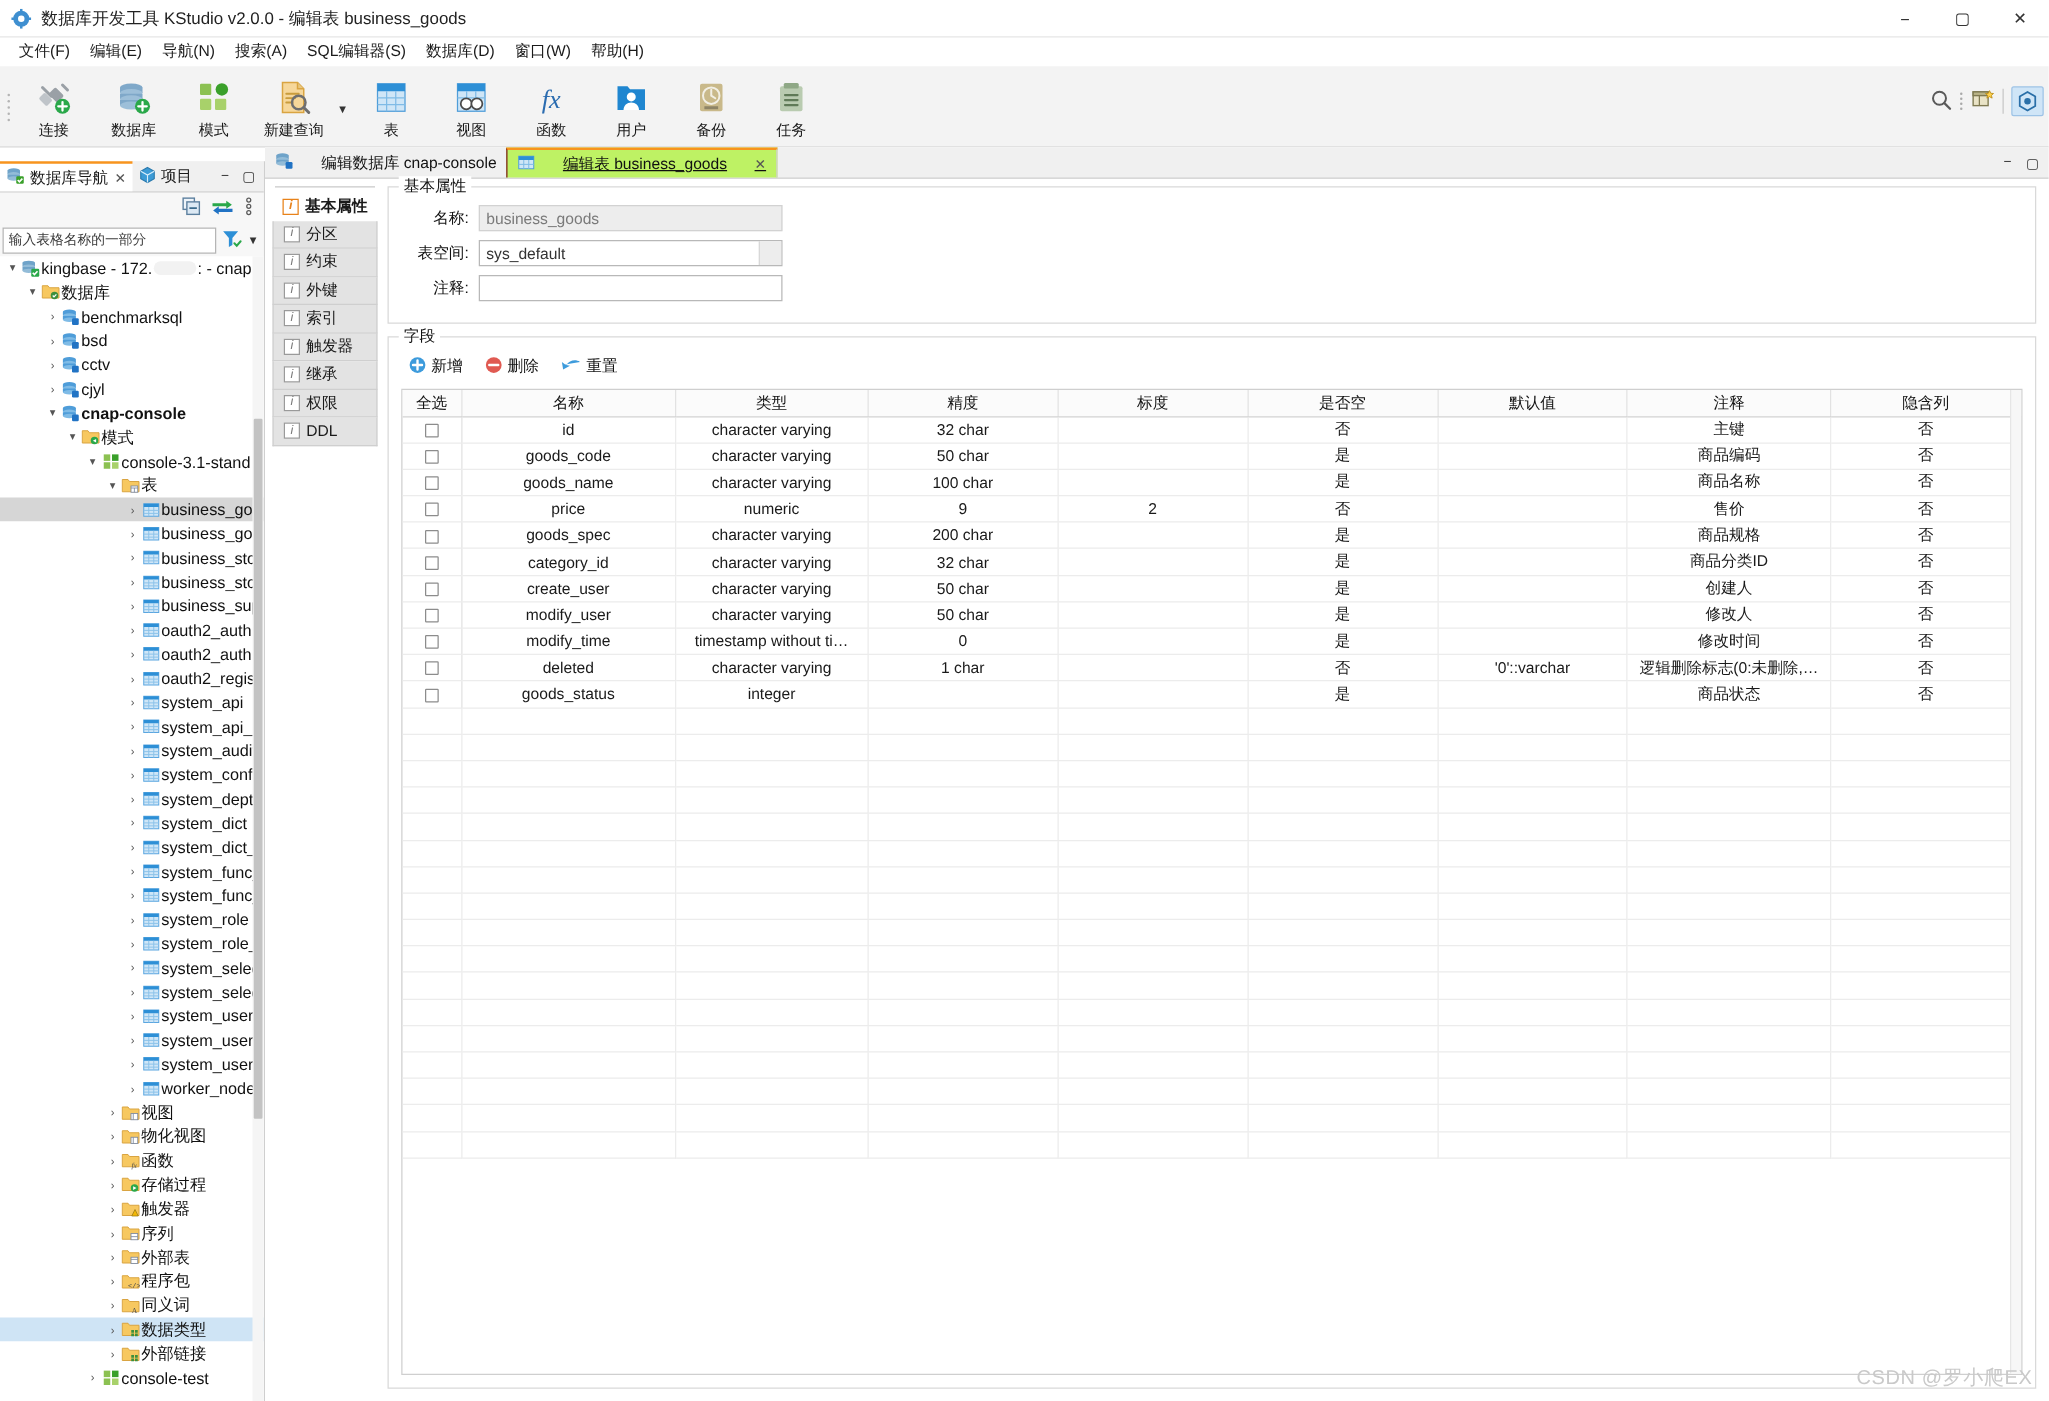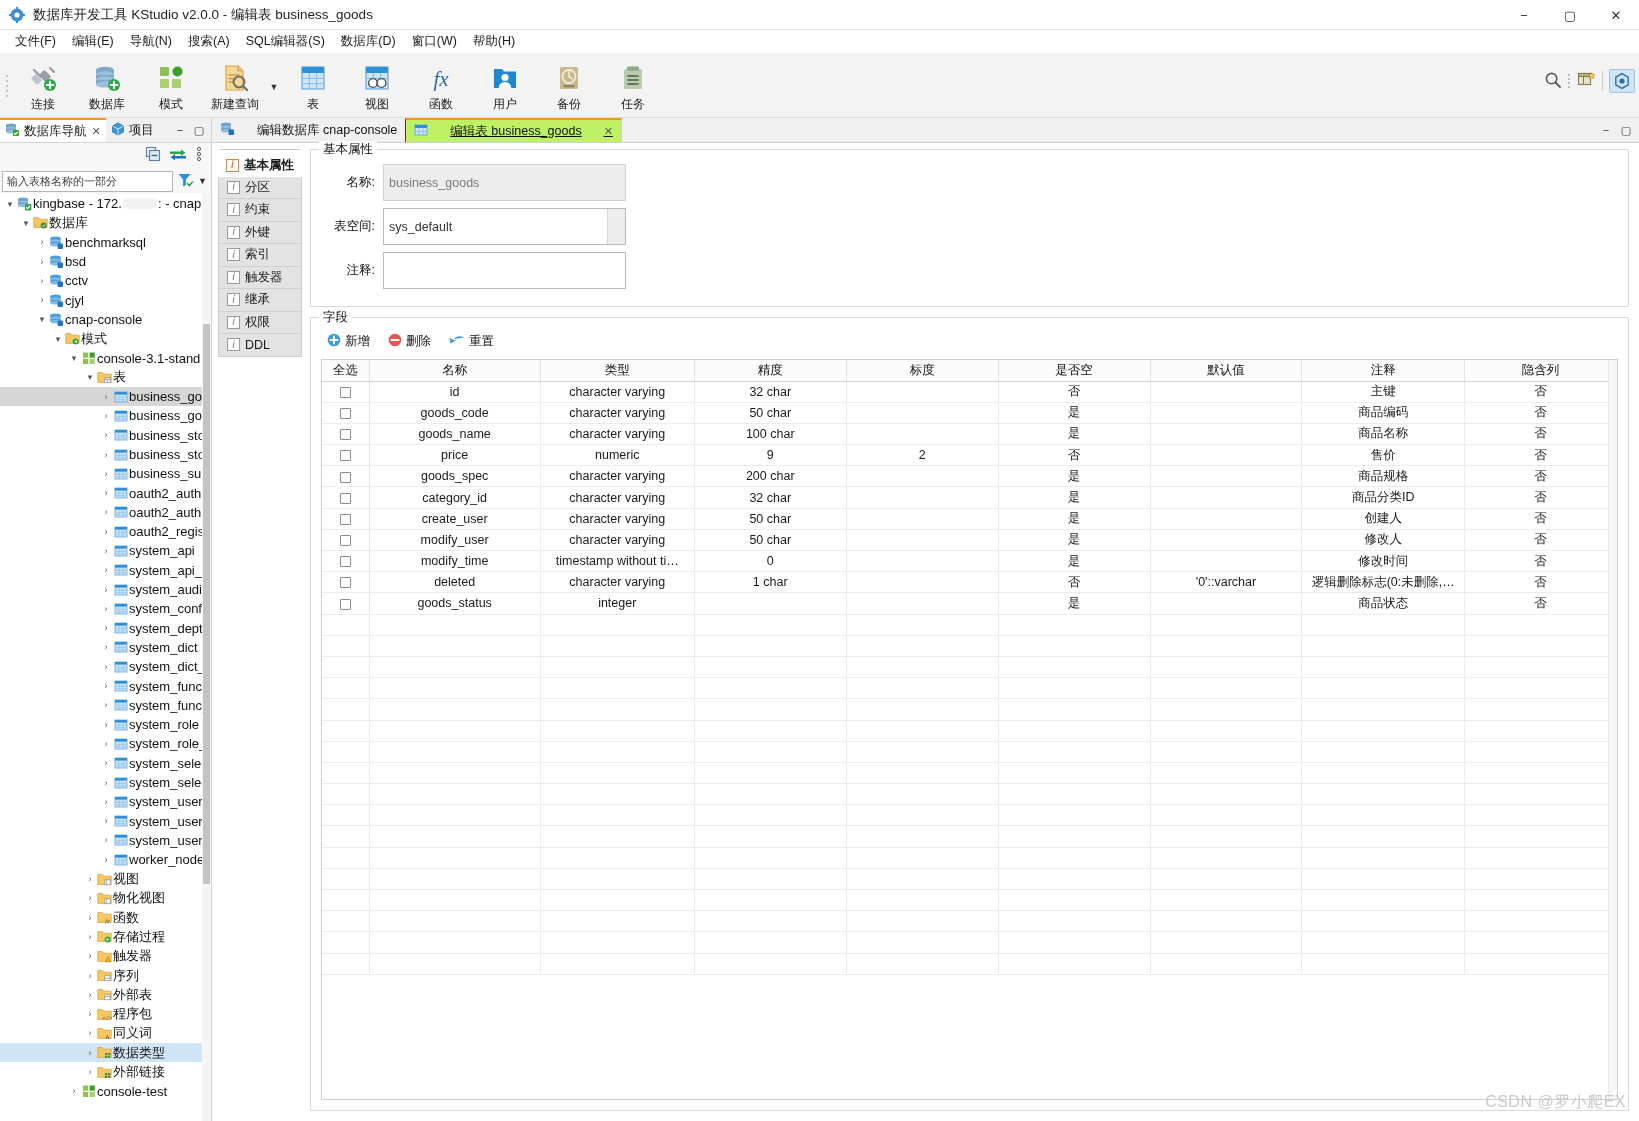--- a/index.html
+++ b/index.html
@@ -80,20 +80,21 @@
   }
 
   
   .main { display: flex; height: calc(1121px - 30px - 23px - 65px); }
 
   
   .leftpanel {
     width: 212px; display: flex; flex-direction: column;
     background: #f7f7f7;
     border-right: 1px solid #cfcfcf;
+    margin-top: 11px;
   }
   .view-tabs {
     height: 25px; display: flex; align-items: stretch;
     background: #f0f0f0; border-bottom: 1px solid #d4d4d4;
     position: relative;
   }
   .view-tab {
     display: flex; align-items: center; gap: 4px;
     padding: 0 5px; font-size: 12.5px; white-space: nowrap;
   }
@@ -125,21 +126,21 @@
     height: 19.3px; display: flex; align-items: center; white-space: nowrap;
     padding-right: 2px;
   }
   .tnode.sel-grey { background: #d6d6d6; }
   .tnode.sel-blue { background: #cfe4f5; }
   .twist {
     width: 12px; text-align: center; font-size: 9px; color: #555; flex: 0 0 12px;
   }
   .tico { width: 17px; display: flex; align-items: center; justify-content: center; flex: 0 0 17px; }
   .tlabel { font-size: 13px; color: #111; overflow: hidden; }
-  .tlabel.b { font-weight: normal; }
+  .tlabel.b { font-weight: bold; }
   .tree-scroll {
     position: absolute; right: 0px; top: 0; width: 9px; height: 100%;
     background: #f5f5f5;
   }
   .tree-thumb {
     position: absolute; right: 1px; width: 7px; background: #c3c3c3; border-radius: 1px;
   }
   .masked {
     display: inline-block; background: #f2f2f2; border-radius: 6px;
     height: 11px; width: 34px; vertical-align: middle; margin: 0 1px;
@@ -183,21 +184,21 @@
     border: 1px solid #d9d9d9; border-radius: 0;
     position: relative; padding: 14px 10px 10px 10px; margin-bottom: 10px;
   }
   .group > .glabel {
     position: absolute; top: -9px; left: 8px; background: #fff;
     padding: 0 4px; font-size: 12.5px; color: #111;
   }
   .form-row { display: flex; align-items: center; margin-bottom: 7px; }
   .form-lab { width: 62px; text-align: right; padding-right: 8px; font-size: 12.5px; color: #111; }
   .form-inp {
-    width: 243px; height: 37px; border: 1px solid #b8b8b8; background: #ffffff;
+    width: 243px; height: 21px; border: 1px solid #b8b8b8; background: #ffffff;
     font-size: 12.5px; padding: 0 5px; color: #333; display: flex; align-items: center;
   }
   .form-inp.readonly { background: #ededed; border-color: #d2d2d2; color: #7a7a7a; }
   .form-inp.split { padding: 0; }
   .form-inp.split > .val { flex: 1; padding: 0 5px; display: flex; align-items: center; }
   .form-inp.split > .btn { width: 18px; border-left: 1px solid #d8d8d8; background: #ededed; height: 100%; }
 
   .fields-group { flex: 1; display: flex; flex-direction: column; min-height: 0; }
   .fields-actions { display: flex; align-items: center; gap: 18px; padding: 1px 0 9px 6px; }
   .act { display: flex; align-items: center; gap: 4px; font-size: 12.5px; color: #111; }

